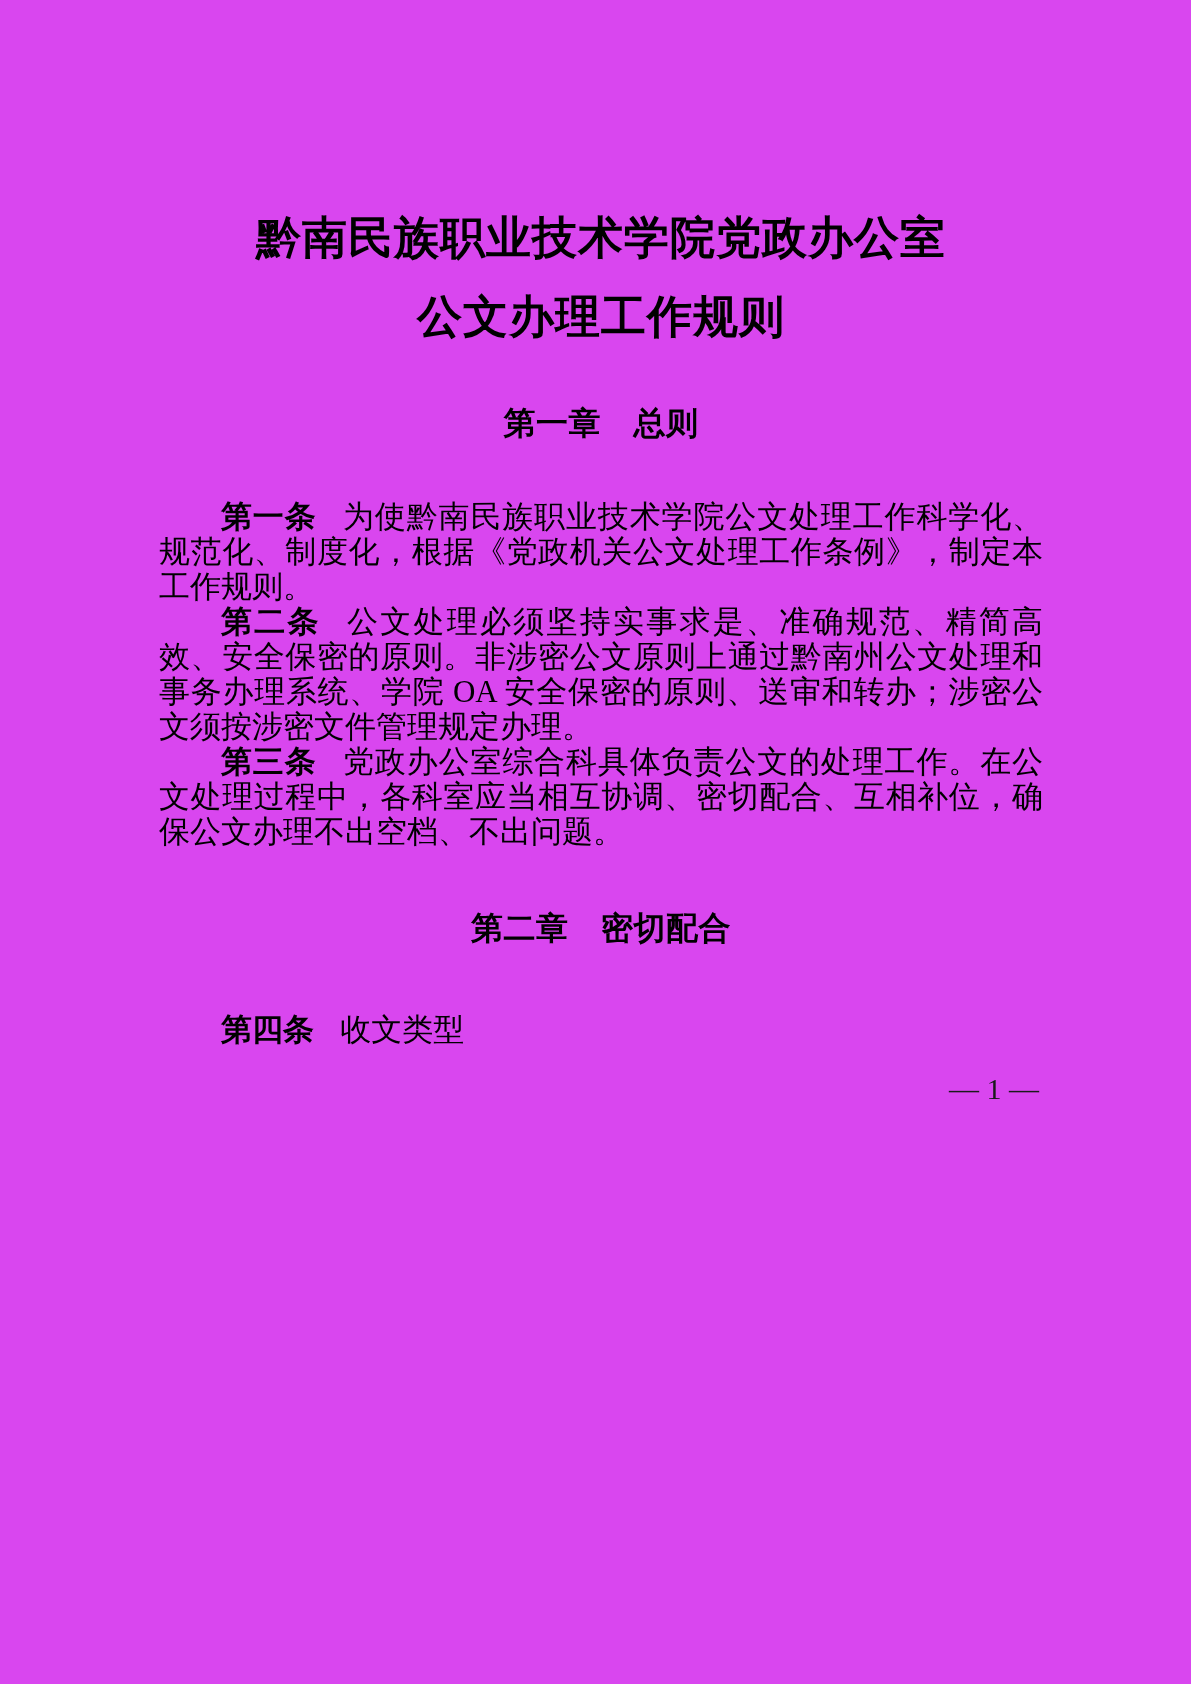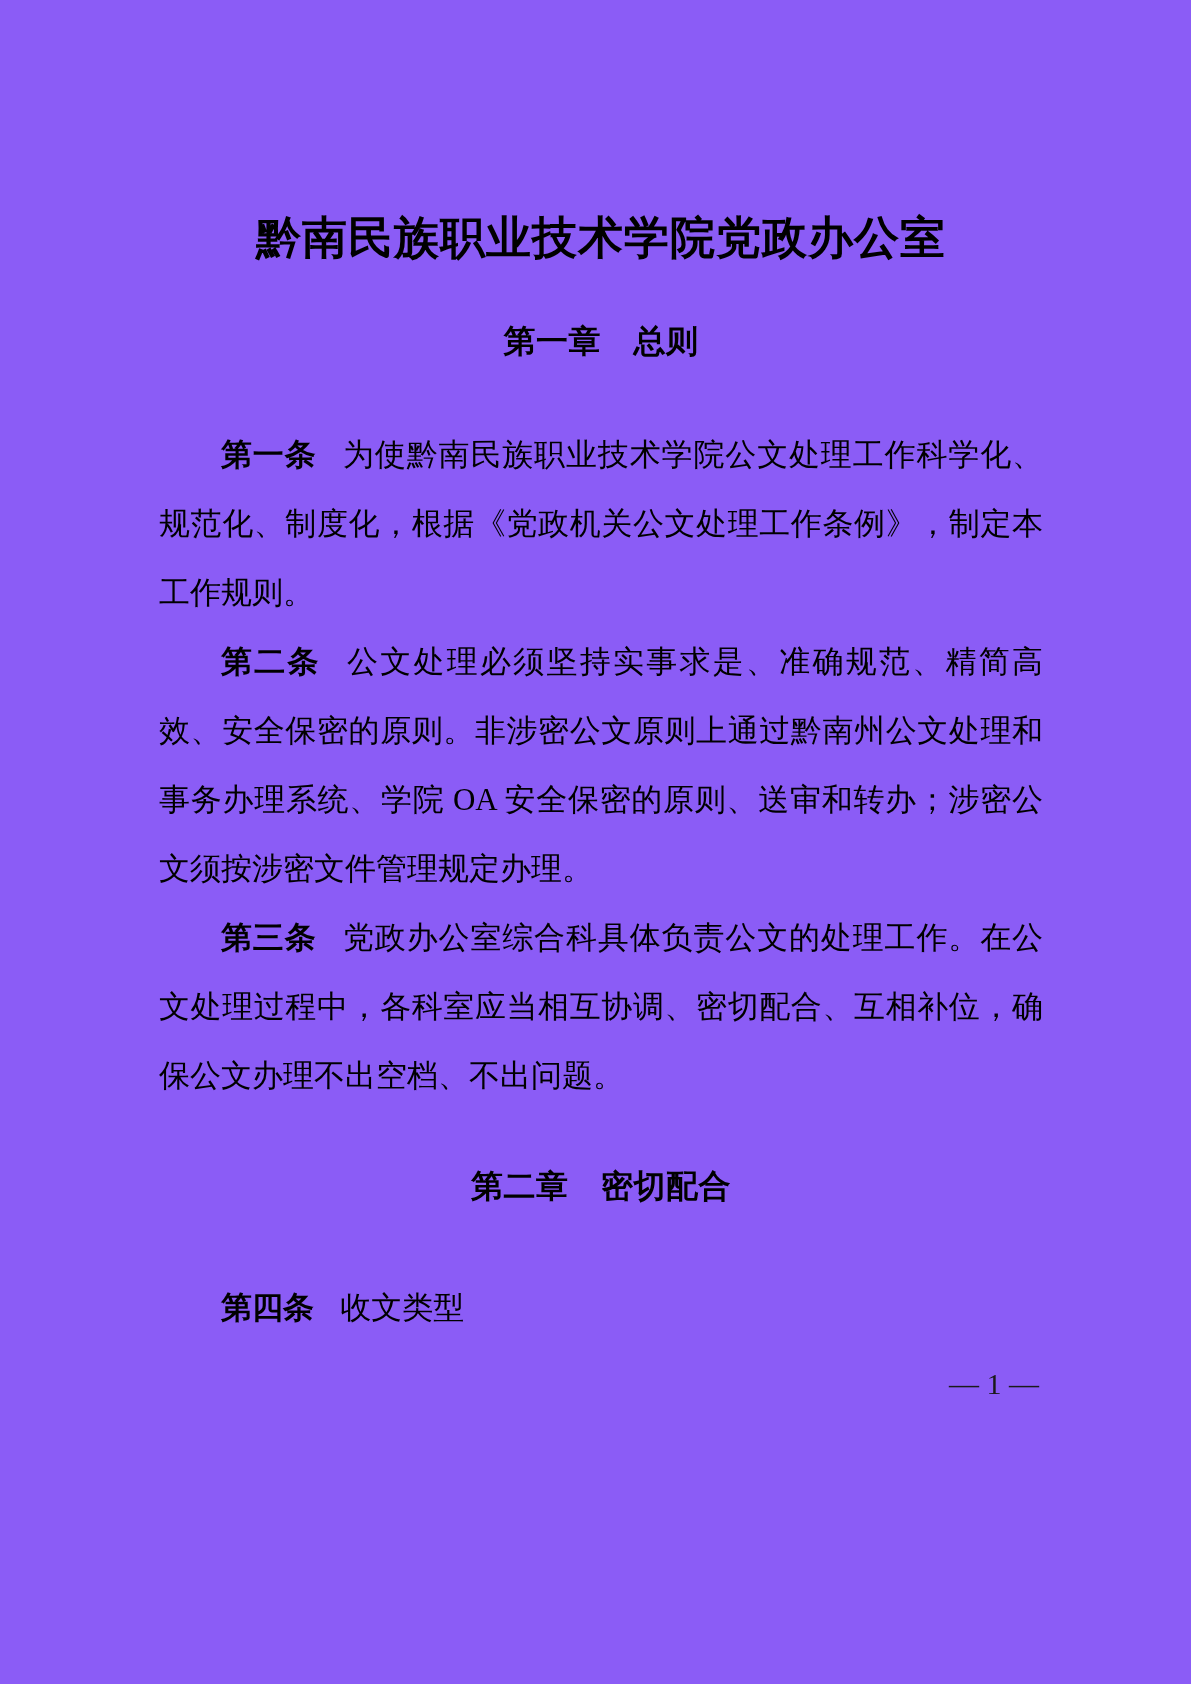--- a/index.html
+++ b/index.html
@@ -5,58 +5,58 @@
   html, body {
     margin: 0;
     padding: 0;
     background: #ffffff;
   }
   .page {
     position: relative;
     box-sizing: border-box;
     width: 1191px;
     height: 1684px;
-    background: #8b5cf6;
+    background: #d946ef;
     color: #000000;
     padding: 199px 148px 0 159px;
     overflow: hidden;
     font-family: "Liberation Serif", "DejaVu Serif", serif;
   }
   .doc-title {
     text-align: center;
     font-size: 45px;
     font-weight: bold;
     line-height: 79px;
     letter-spacing: 1px;
     font-family: "Liberation Serif", "DejaVu Serif", serif;
   }
   .chapter-heading {
     text-align: center;
     font-size: 32px;
     font-weight: bold;
     line-height: 40px;
     letter-spacing: 0.5px;
-    font-family: Liberation Mono, monospace;
+    font-family: Liberation Sans, sans-serif;
   }
   .chapter-heading.first {
     margin-top: 46px;
   }
   .chapter-heading.second {
     margin-top: 59px;
   }
   .section-body {
     margin-top: 56px;
   }
   .section-body.second {
     margin-top: 64px;
   }
   p.article {
     margin: 0;
     font-size: 31px;
-    line-height: 69px;
+    line-height: 35px;
     text-align: justify;
     text-indent: 2em;
     letter-spacing: 0;
   }
   .article-label {
     font-weight: bold;
     font-family: "Liberation Sans", "DejaVu Sans", sans-serif;
     margin-right: 0.85em;
   }
   .page-footer {
@@ -68,20 +68,21 @@
     color: #1a1a1a;
   }
 </style>
 </head>
 <body>
 
 <div class="page">
 
   <div class="doc-title">
     <div>黔南民族职业技术学院党政办公室</div>
+    <div>公文办理工作规则</div>
   </div>
 
   <div class="chapter-heading first">第一章　总则</div>
 
   <div class="section-body">
     <p class="article">
       <span class="article-label">第一条</span><span>为使黔南民族职业技术学院公文处理工作科学化、规范化、制度化，根据《党政机关公文处理工作条例》，制定本工作规则。</span>
     </p>
     <p class="article">
       <span class="article-label">第二条</span><span>公文处理必须坚持实事求是、准确规范、精简高效、安全保密的原则。非涉密公文原则上通过黔南州公文处理和事务办理系统、学院 OA 安全保密的原则、送审和转办；涉密公文须按涉密文件管理规定办理。</span>

